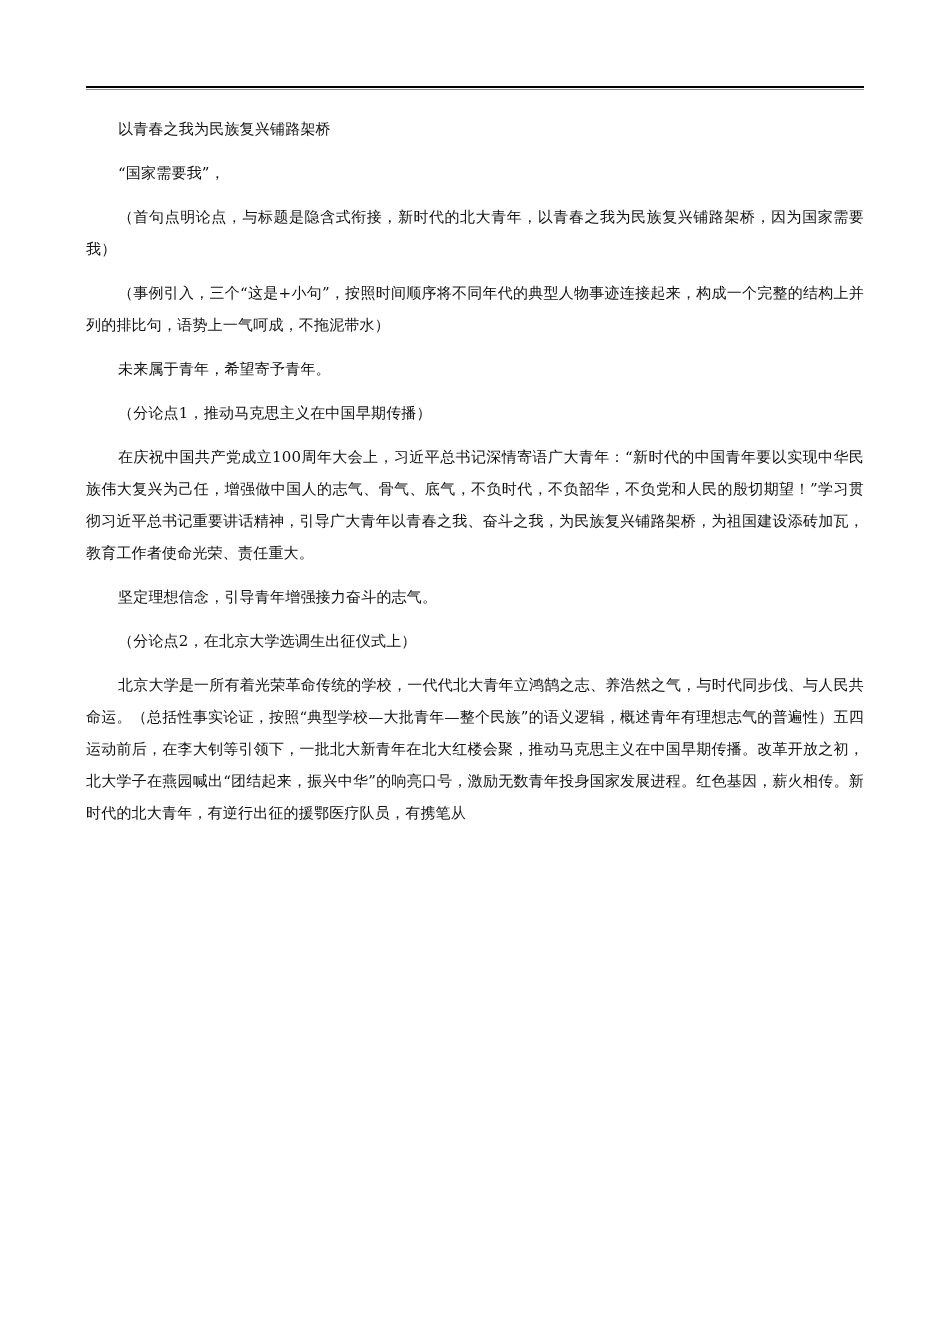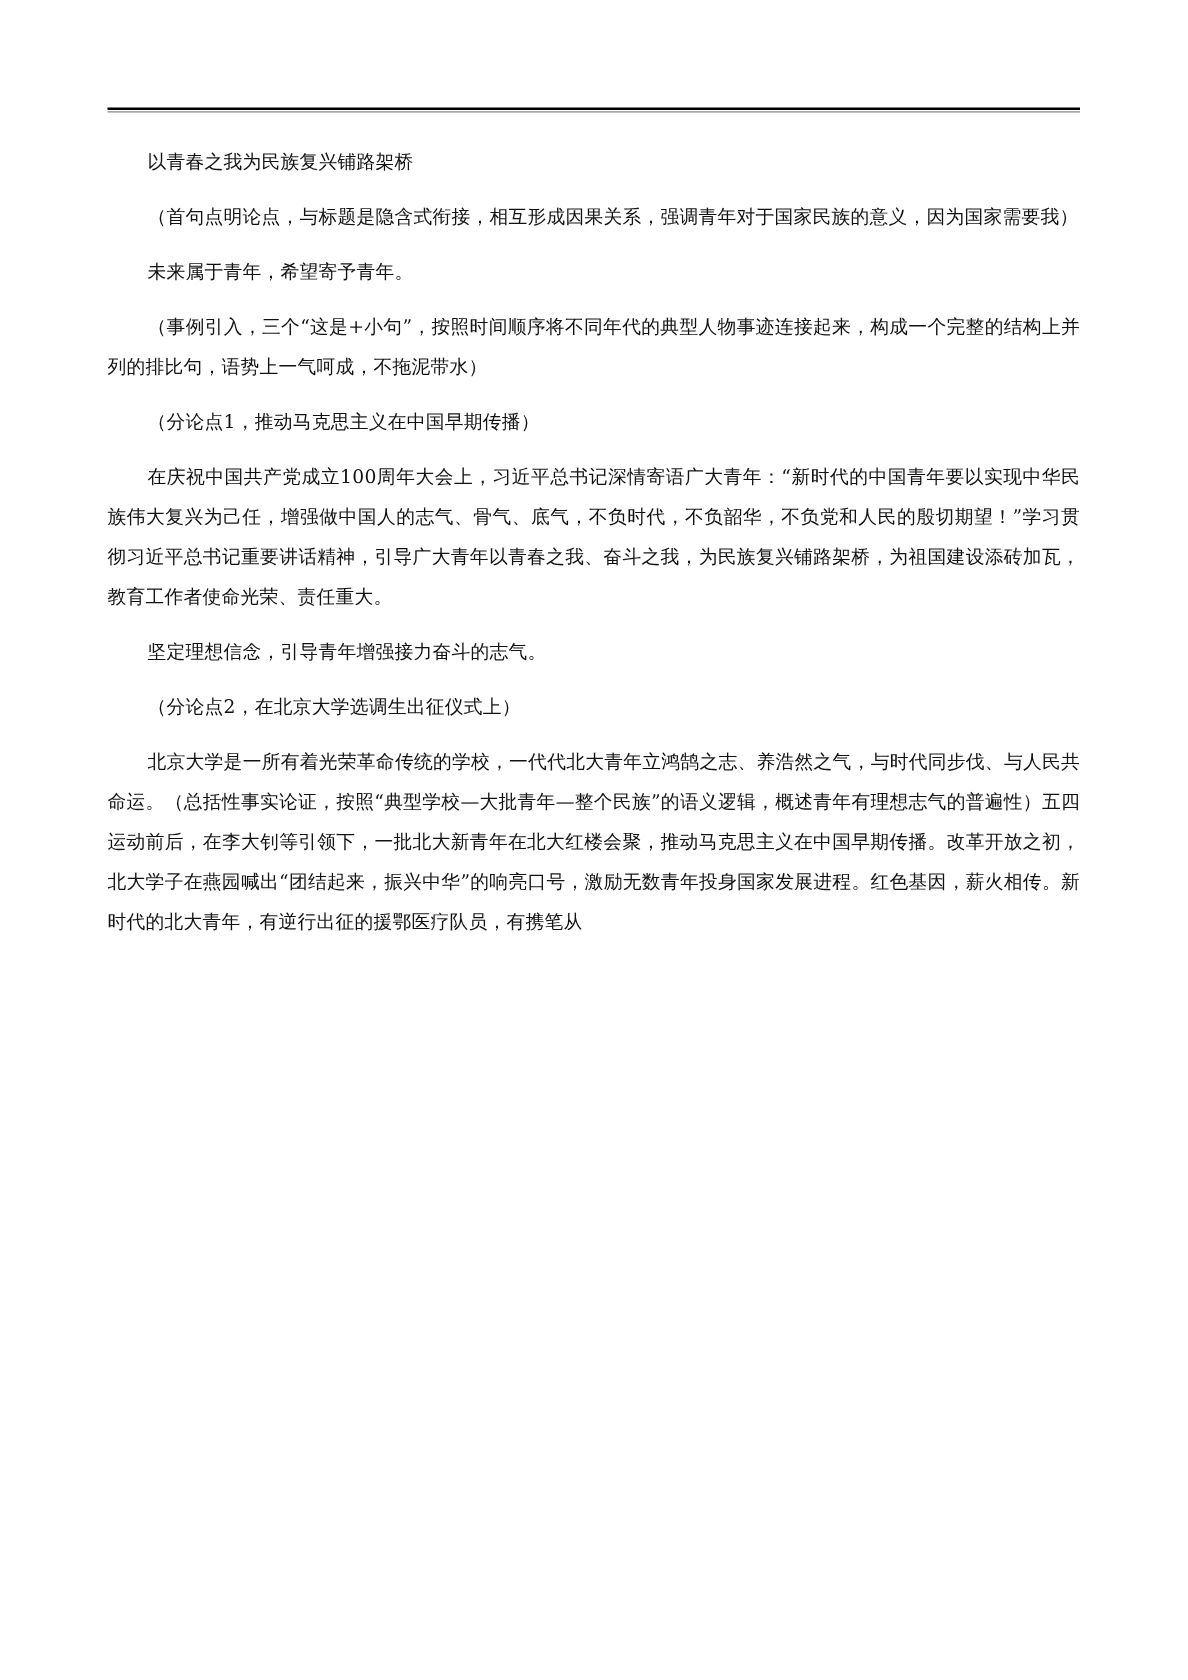--- a/index.html
+++ b/index.html
@@ -15,21 +15,22 @@
   .title { font-weight: normal; }
   .note { }
 </style>
 </head>
 <body>
 
 <div class="header-rule"></div>
 
 <div class="page">
   <p class="p title">以青春之我为民族复兴铺路架桥</p>
-  <p class="p note">（首句点明论点，与标题是隐含式衔接，相互形成因果关系，强调青年对于国家民族的意义，因为国家需要我）</p>
+  <p class="p">“国家需要我”，</p>
+  <p class="p note">（首句点明论点，与标题是隐含式衔接，新时代的北大青年，以青春之我为民族复兴铺路架桥，因为国家需要我）</p>
+  <p class="p note">（事例引入，三个“这是+小句”，按照时间顺序将不同年代的典型人物事迹连接起来，构成一个完整的结构上并列的排比句，语势上一气呵成，不拖泥带水）</p>
   <p class="p">未来属于青年，希望寄予青年。</p>
-  <p class="p note">（事例引入，三个“这是+小句”，按照时间顺序将不同年代的典型人物事迹连接起来，构成一个完整的结构上并列的排比句，语势上一气呵成，不拖泥带水）</p>
   <p class="p note">（分论点1，推动马克思主义在中国早期传播）</p>
   <p class="p">在庆祝中国共产党成立100周年大会上，习近平总书记深情寄语广大青年：“新时代的中国青年要以实现中华民族伟大复兴为己任，增强做中国人的志气、骨气、底气，不负时代，不负韶华，不负党和人民的殷切期望！”学习贯彻习近平总书记重要讲话精神，引导广大青年以青春之我、奋斗之我，为民族复兴铺路架桥，为祖国建设添砖加瓦，教育工作者使命光荣、责任重大。</p>
   <p class="p">坚定理想信念，引导青年增强接力奋斗的志气。</p>
   <p class="p note">（分论点2，在北京大学选调生出征仪式上）</p>
   <p class="p">北京大学是一所有着光荣革命传统的学校，一代代北大青年立鸿鹄之志、养浩然之气，与时代同步伐、与人民共命运。（总括性事实论证，按照“典型学校—大批青年—整个民族”的语义逻辑，概述青年有理想志气的普遍性）五四运动前后，在李大钊等引领下，一批北大新青年在北大红楼会聚，推动马克思主义在中国早期传播。改革开放之初，北大学子在燕园喊出“团结起来，振兴中华”的响亮口号，激励无数青年投身国家发展进程。红色基因，薪火相传。新时代的北大青年，有逆行出征的援鄂医疗队员，有携笔从</p>
 </div>
 
 </body></html>

